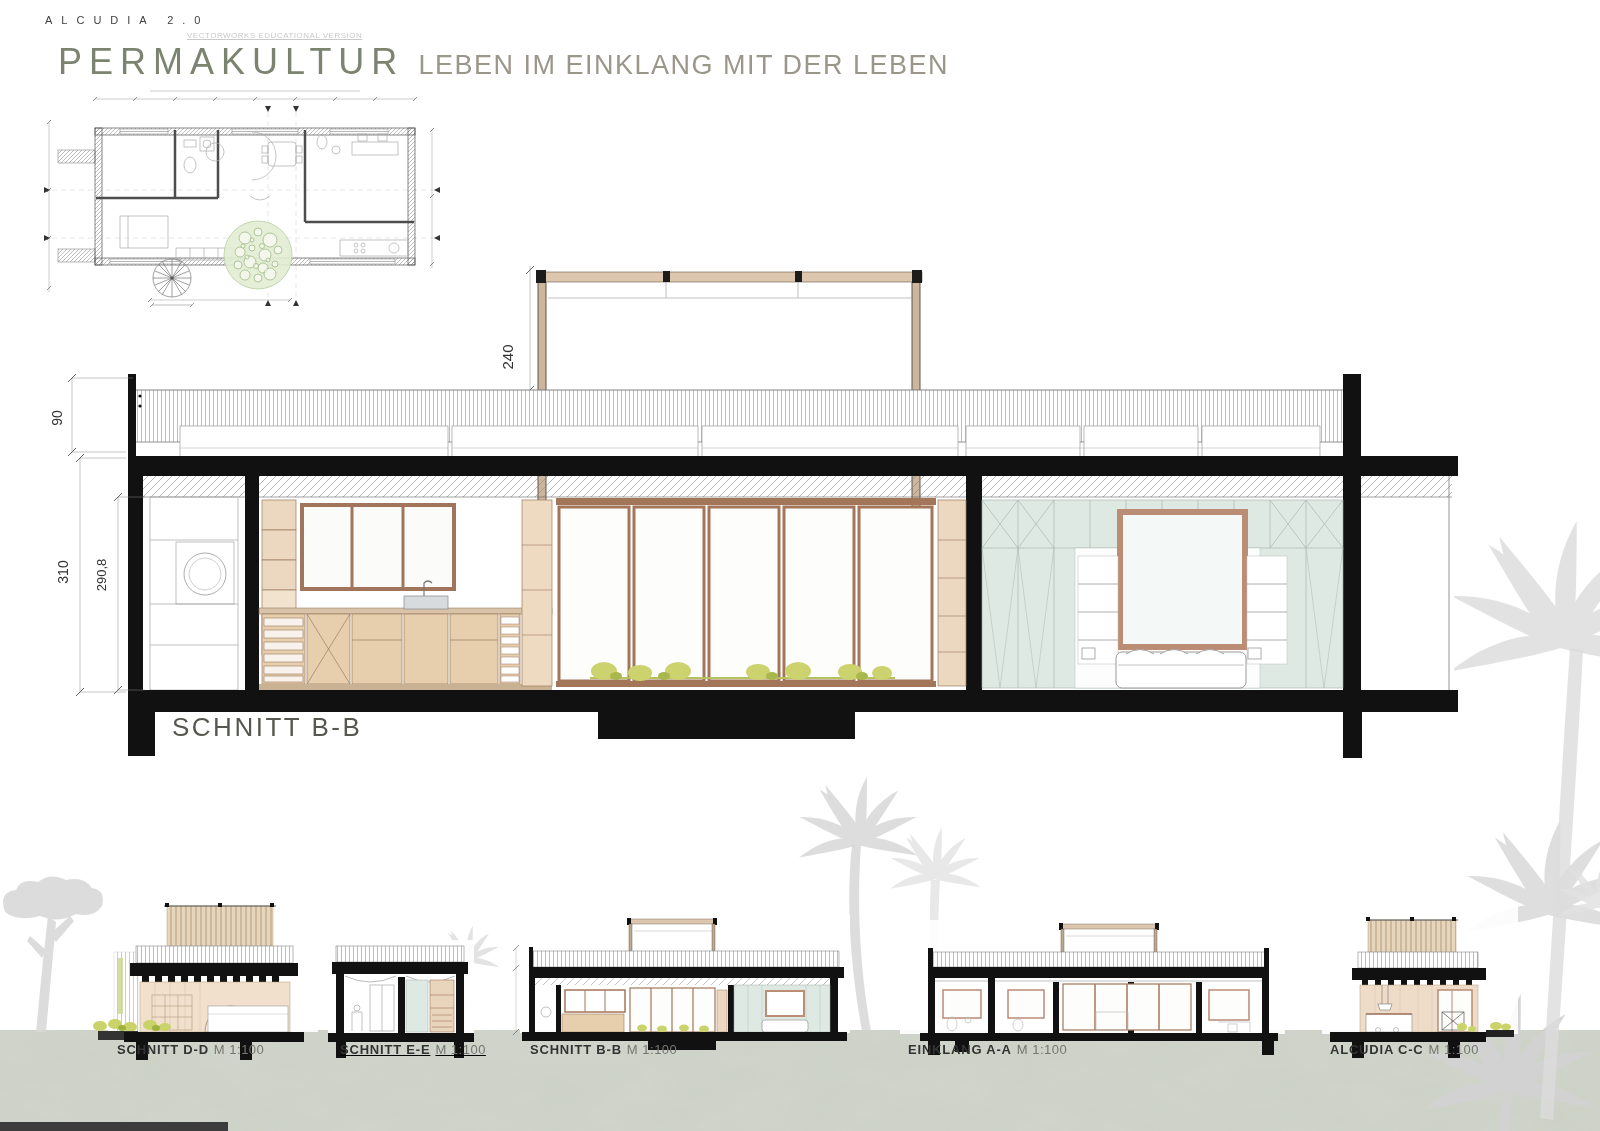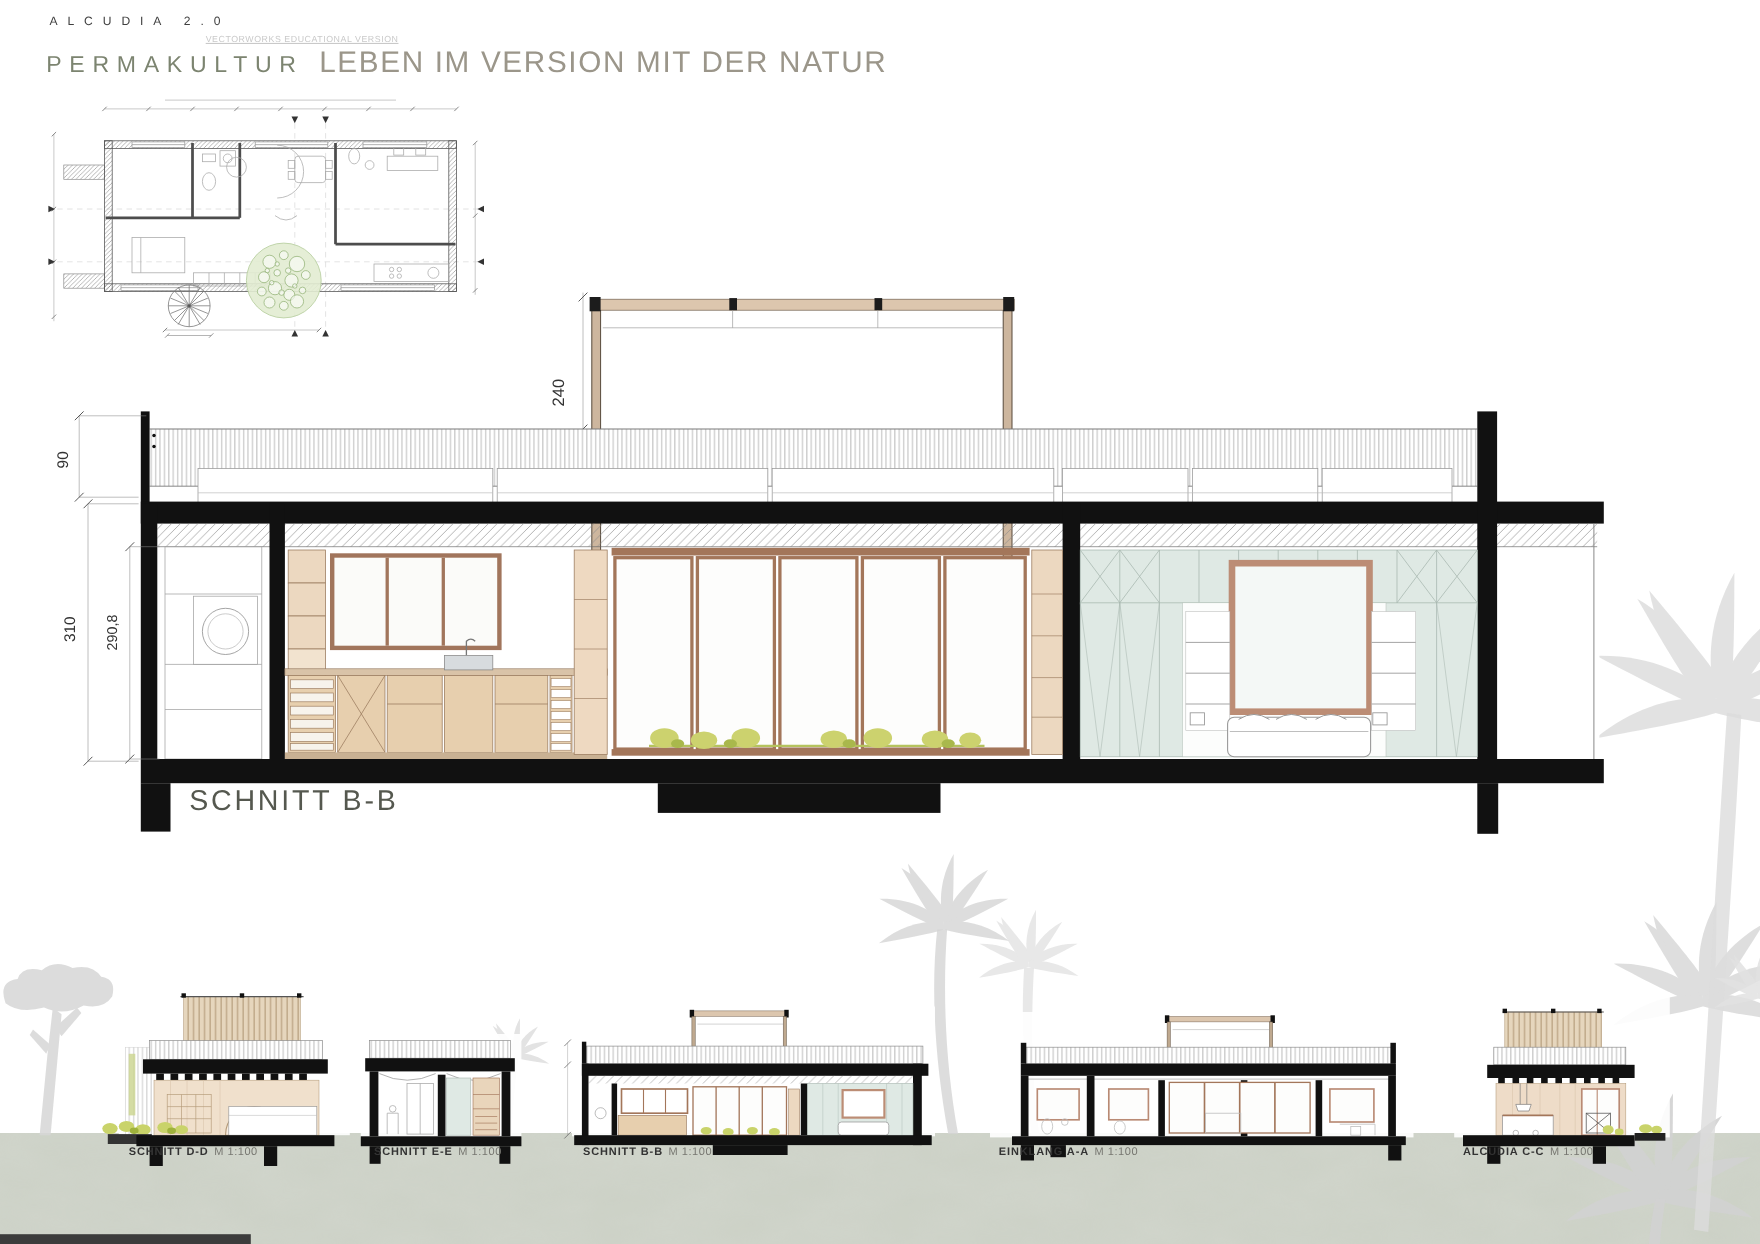--- a/index.html
+++ b/index.html
@@ -5,28 +5,28 @@
   html,body{margin:0;padding:0;background:#ffffff;}
   .board{position:relative;width:1600px;height:1131px;background:#ffffff;overflow:hidden;
          font-family:"Liberation Sans",sans-serif;}
   .board svg{position:absolute;left:0;top:0;}
   svg text{font-family:"Liberation Sans",sans-serif;}
   .hdr-project{position:absolute;left:45px;top:14px;font-size:11px;letter-spacing:9px;
                color:#3f3f3f;font-weight:500;z-index:5;}
   .hdr-watermark{position:absolute;left:187px;top:31px;font-size:8px;color:#c9c9c9;
                letter-spacing:.5px;text-decoration:underline;z-index:5;}
   .hdr-title{position:absolute;left:42px;top:41px;z-index:5;white-space:nowrap;}
-  .hdr-title .t1{font-size:21px;letter-spacing:7px;color:#7c8470;}
+  .hdr-title .t1{font-size:36px;letter-spacing:7px;color:#7c8470;margin-left:16px;}
   .hdr-title .t2{font-size:27px;letter-spacing:1.5px;color:#9b968a;margin-left:14px;}
   .big-label{position:absolute;left:172px;top:712px;font-size:26px;color:#55584f;
              letter-spacing:2.5px;z-index:5;}
-  .slabel{position:absolute;z-index:5;font-size:10px;white-space:nowrap;}
+  .slabel{position:absolute;z-index:5;font-size:13px;white-space:nowrap;}
   .slabel .n{font-weight:bold;color:#333333;letter-spacing:.8px;}
   .slabel .s{font-weight:normal;color:#767670;letter-spacing:.5px;margin-left:5px;}
-  .lp-dd{left:117px;top:1042px;} .lp-ee{left:340px;top:1042px;} .lp-bb{left:530px;top:1042px;}
+  .lp-dd{left:117px;top:1042px;} .lp-ee{left:340px;top:1042px;text-decoration:underline;} .lp-bb{left:530px;top:1042px;}
   .lp-aa{left:908px;top:1042px;} .lp-cc{left:1330px;top:1042px;}
 </style>
 </head>
 <body>
 
 <div class="board">
 
 <svg width="1600" height="1131" viewBox="0 0 1600 1131">
 <defs>
   <pattern id="slats" width="4" height="10" patternUnits="userSpaceOnUse">
@@ -709,21 +709,21 @@
   <rect x="1330" y="1032" width="156" height="10" fill="#111111"></rect>
   <rect x="1486" y="1030" width="28" height="7" fill="#222222"></rect>
   <rect x="1352" y="1042" width="12" height="16" fill="#111111"></rect>
         <rect x="1448" y="1042" width="12" height="16" fill="#111111"></rect>
 </g>
 </svg>
 
 <div class="hdr-project">ALCUDIA 2.0</div>
 <div class="hdr-watermark">VECTORWORKS EDUCATIONAL VERSION</div>
 <div class="hdr-title">
-  <span class="t1">PERMAKULTUR</span><span class="t2">LEBEN IM VERSION MIT DER NATUR</span>
+  <span class="t1">PERMAKULTUR</span><span class="t2">LEBEN IM EINKLANG MIT DER LEBEN</span>
 </div>
 
 <div class="big-label">SCHNITT B-B</div>
 
 <div class="slabel lp-dd">
   <span class="n">SCHNITT D-D</span><span class="s">M 1:100</span>
 </div>
 <div class="slabel lp-ee">
   <span class="n">SCHNITT E-E</span><span class="s">M 1:100</span>
 </div>

